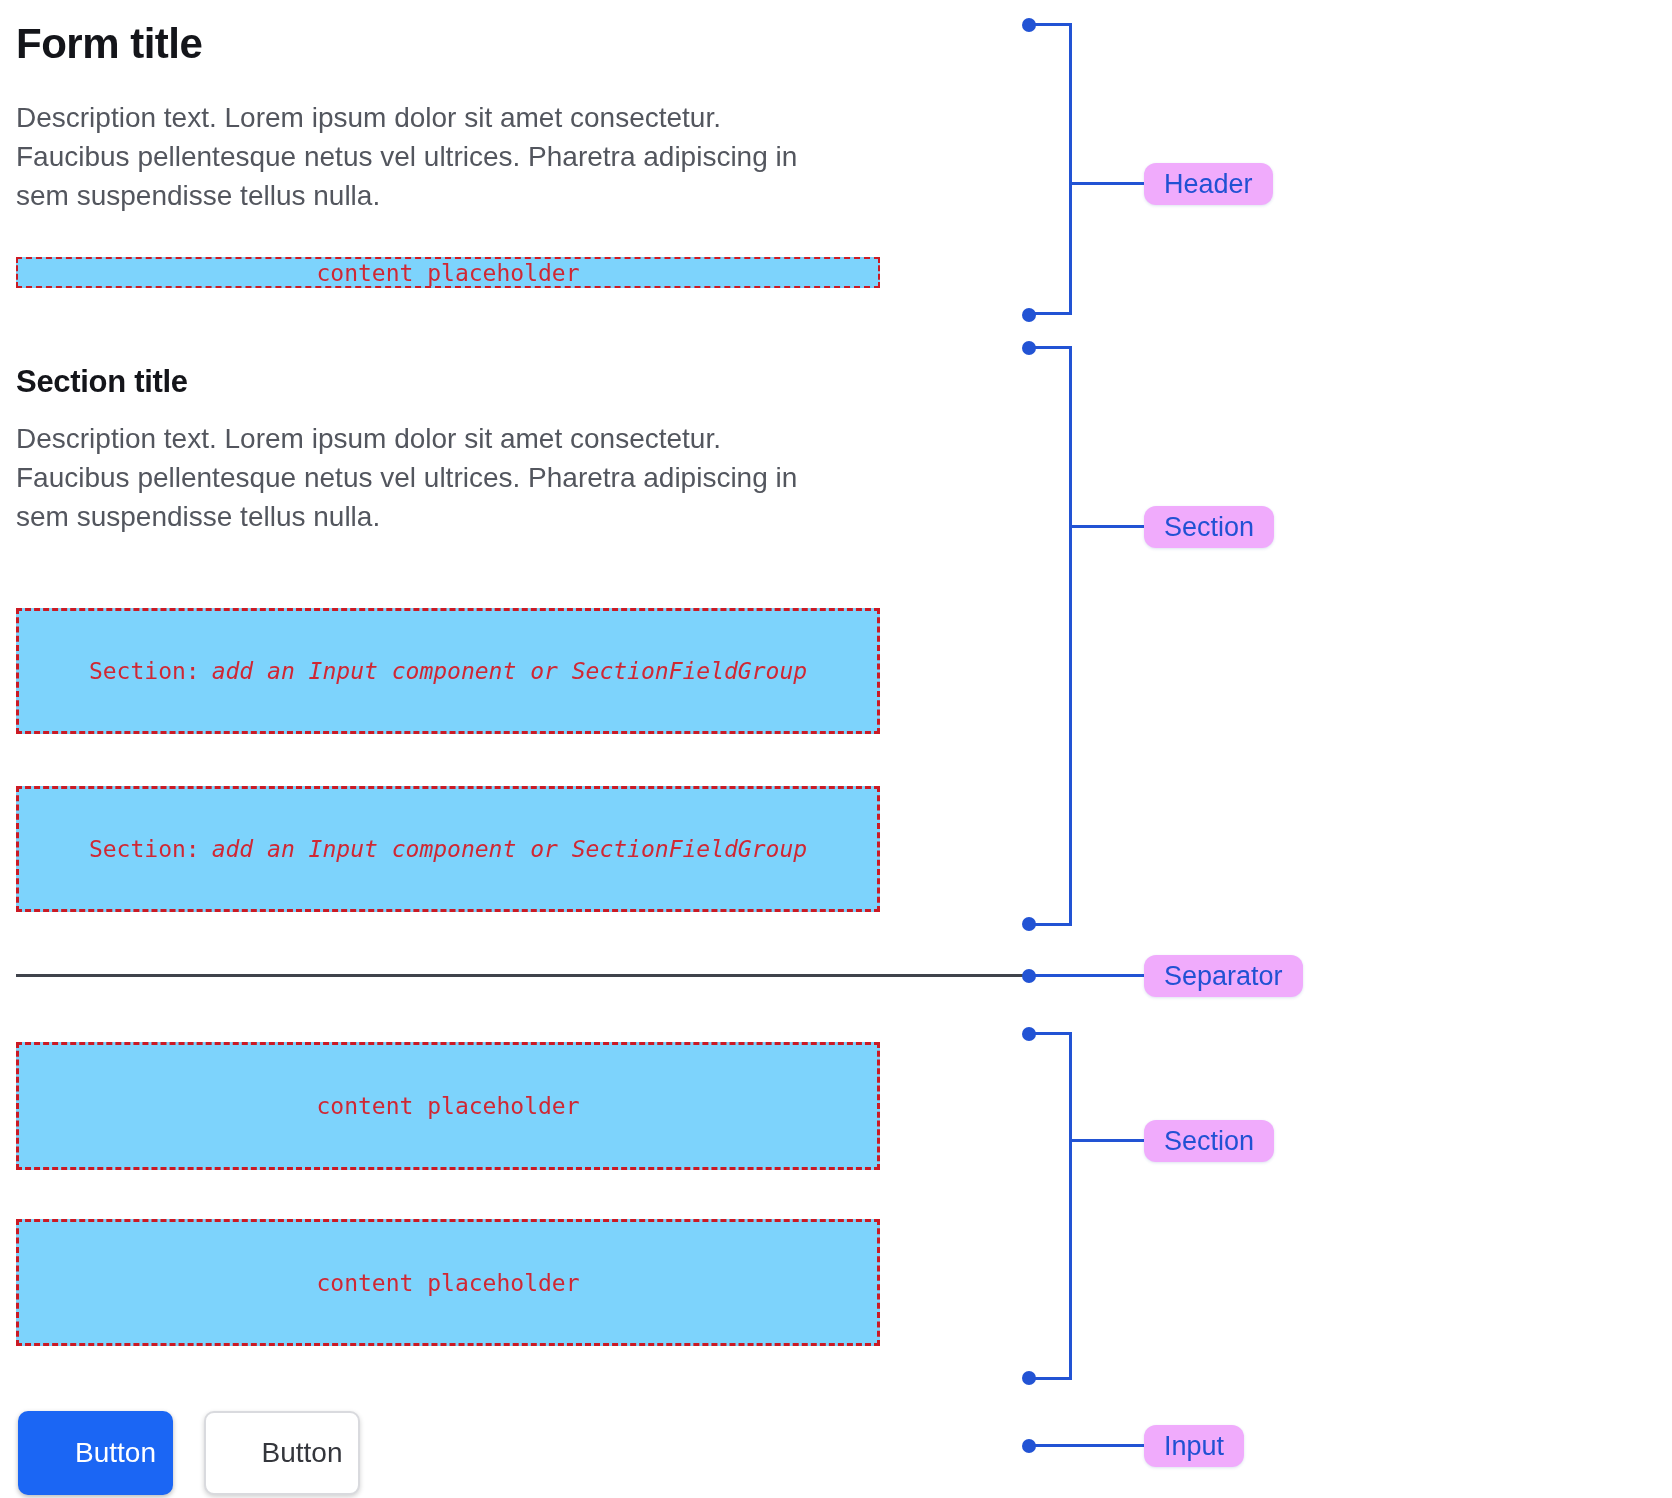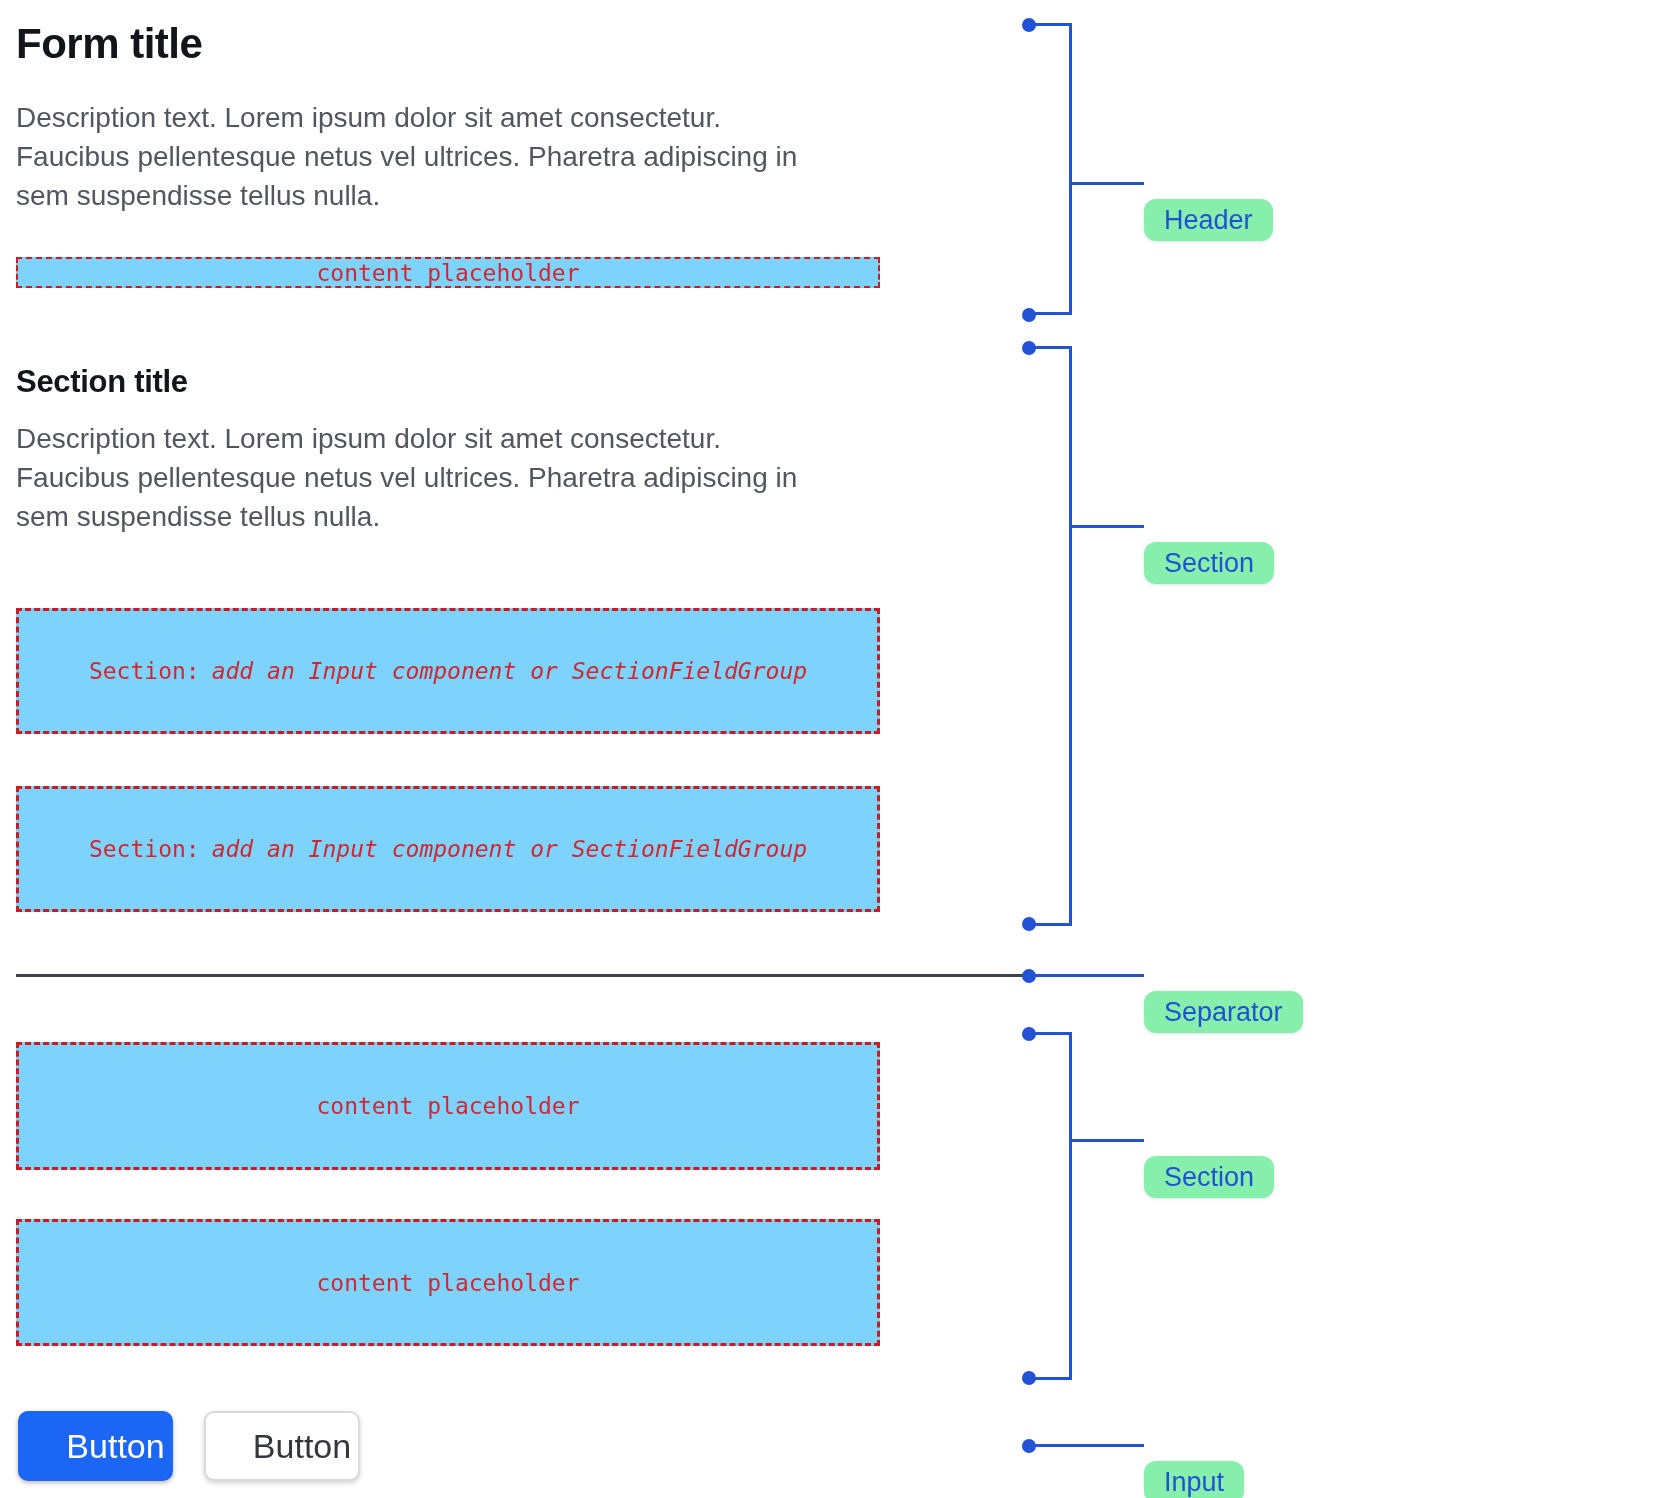--- a/index.html
+++ b/index.html
@@ -44,23 +44,23 @@
   .ph-box4{top:1219px;height:127px;}
   .ph-detail{font-style:italic;margin-left:12px;}
 
   .separator{
     position:absolute;left:16px;top:974px;width:1014px;height:0;
     border-top:3px solid #3f434b;
   }
 
   
   .btn{
-    position:absolute;top:1411px;height:70px;box-sizing:border-box;
+    position:absolute;top:1411px;height:84px;box-sizing:border-box;
     display:flex;align-items:center;justify-content:center;
-    font-size:34px;font-weight:500;border-radius:10px;padding-left:40px;
+    font-size:28px;font-weight:500;border-radius:10px;padding-left:40px;
   }
   .btn-primary{
     left:18px;width:155px;background:#1b66f4;color:#ffffff;
     box-shadow:0 2px 5px rgba(0,0,0,0.28);
   }
   .btn-secondary{
     left:204px;width:156px;background:#ffffff;color:#34363c;
     border:2px solid #d9dade;
     box-shadow:0 2px 5px rgba(0,0,0,0.18);
   }
@@ -76,25 +76,24 @@
     border-right:3px solid #2253d4;
     border-bottom:3px solid #2253d4;
   }
   .tick{
     position:absolute;height:0;border-top:3px solid #2253d4;
   }
   .pill{
     position:absolute;left:1144px;height:42px;
     display:inline-flex;align-items:center;
     padding:0 20px;border-radius:12px;
-    background:#86efac;color:#2151d3;
+    background:#f0abfc;color:#2151d3;
     font-size:27px;font-weight:500;
     box-shadow:0 1px 3px rgba(25,60,150,0.15);
     white-space:nowrap;
-    margin-top:36px;
   }
 </style>
 </head>
 <body>
 
 <div id="canvas">
 
   <div class="form-title">Form title</div>
   <div class="desc header-desc">Description text. Lorem ipsum dolor sit amet consectetur.
 Faucibus pellentesque netus vel ultrices. Pharetra adipiscing in

